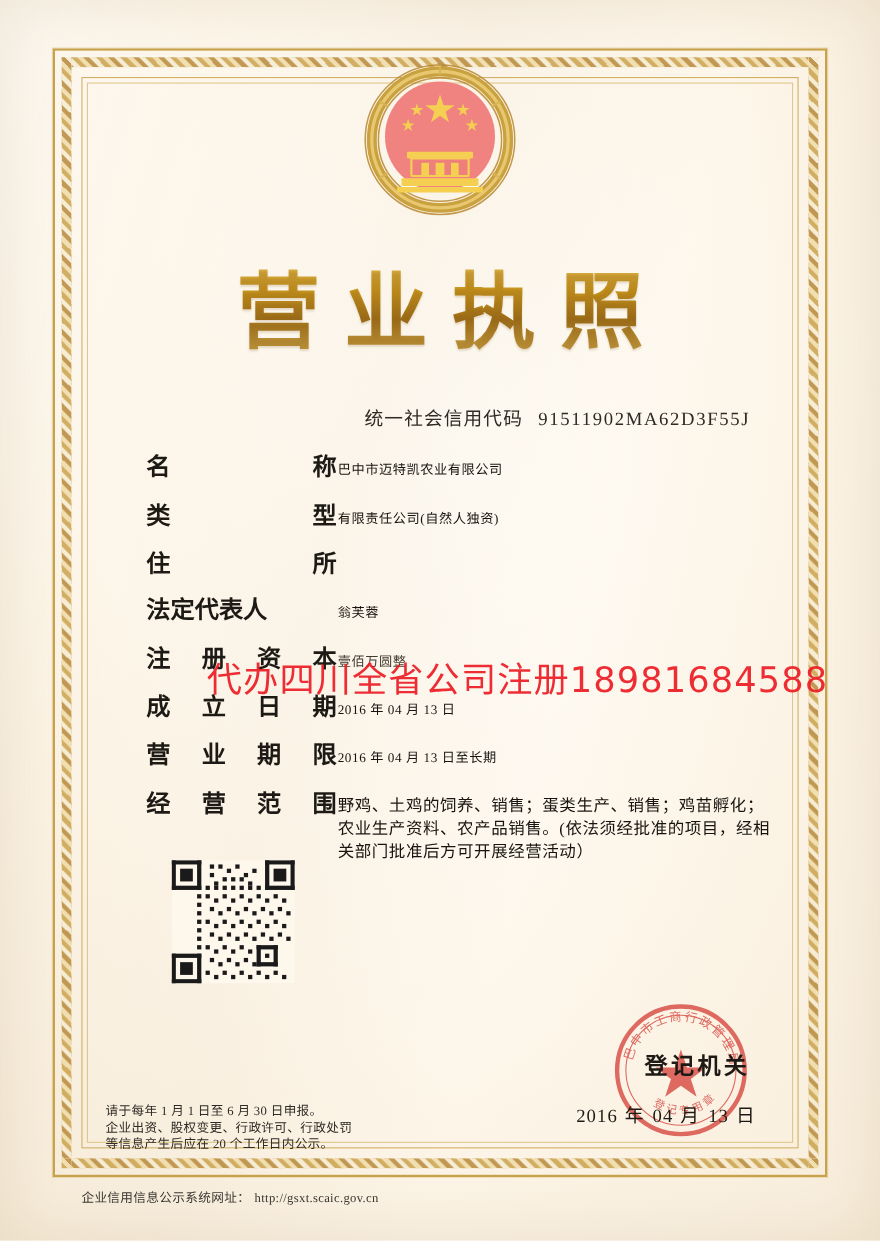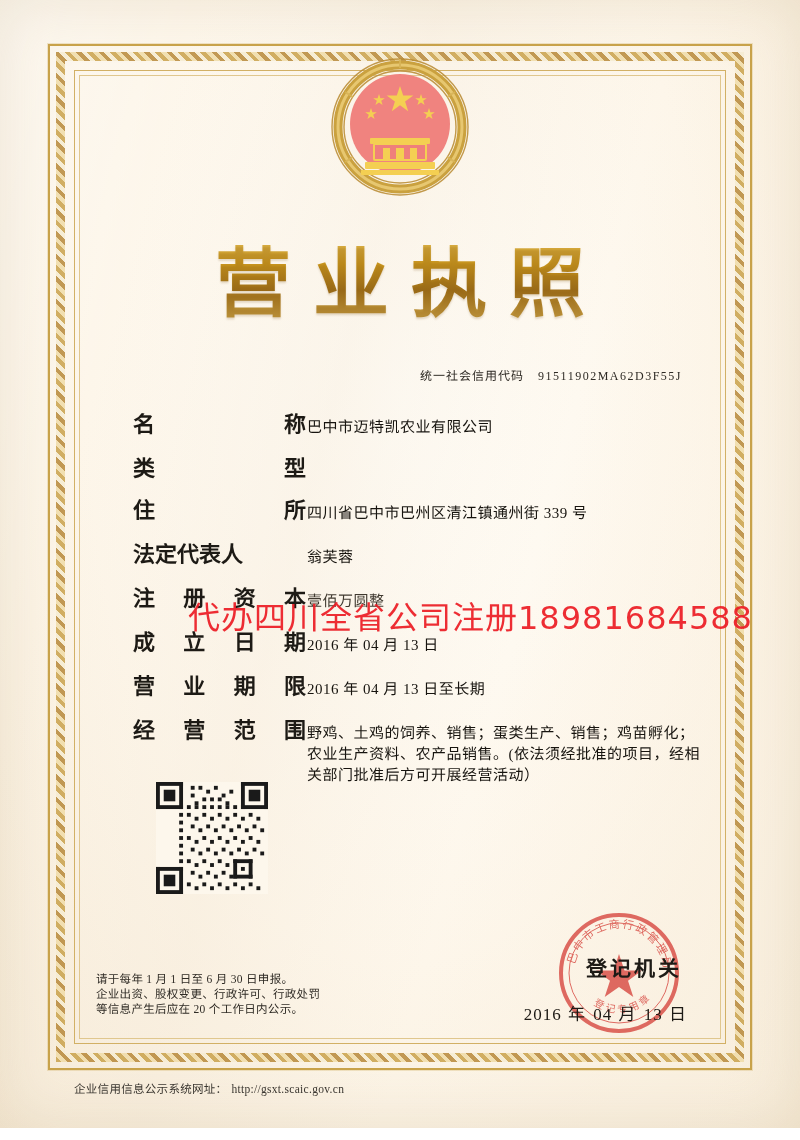--- a/index.html
+++ b/index.html
@@ -106,21 +106,21 @@
     text-shadow: 0 2px 2px rgba(120,80,10,0.18);
   }
 
   
   .credit-line {
     position: absolute;
     left: 0;
     right: 118px;
     top: 366px;
     text-align: right;
-    font-size: 12px;
+    font-size: 17px;
     color: #2e2a24;
     letter-spacing: 1px;
   }
   .credit-line .code {
     margin-left: 14px;
     letter-spacing: 1.5px;
     font-family: "Liberation Serif", serif;
   }
 
   
@@ -154,21 +154,21 @@
     line-height: 26px;
     padding-top: 2px;
     letter-spacing: 0.5px;
   }
   .value.small {
     font-size: 15px;
     line-height: 21px;
     padding-top: 5px;
   }
   .value.mid {
-    font-size: 15px;
+    font-size: 12px;
   }
   .value.faded {
     color: #403a30;
   }
   .scope {
     max-width: 400px;
   }
 
   
   .watermark {
@@ -221,21 +221,21 @@
     top: 910px;
     width: 126px;
     height: 126px;
     opacity: 0.72;
   }
 
   
   .notes {
     position: absolute;
     left: 96px;
-    top: 972px;
+    top: 1004px;
     font-size: 11.5px;
     color: #2f2b25;
     line-height: 15px;
     letter-spacing: 0.3px;
   }
   .footer-left {
     position: absolute;
     left: 74px;
     bottom: 32px;
     font-size: 11.5px;
@@ -320,28 +320,28 @@
         <span>称</span>
       </div>
       <div class="value mid">巴中市迈特凯农业有限公司</div>
     </div>
 
     <div class="row">
       <div class="label">
         <span>类</span>
         <span>型</span>
       </div>
+      <div class="value mid">有限责任公司(自然人独资)</div>
     </div>
 
     <div class="row">
       <div class="label">
         <span>住</span>
         <span>所</span>
       </div>
-      <div class="value mid">四川省巴中市巴州区清江镇通州街 339 号</div>
     </div>
 
     <div class="row">
       <div class="label l2">
         <span>法定代表人</span>
       </div>
       <div class="value mid">翁芙蓉</div>
     </div>
 
     <div class="row">

